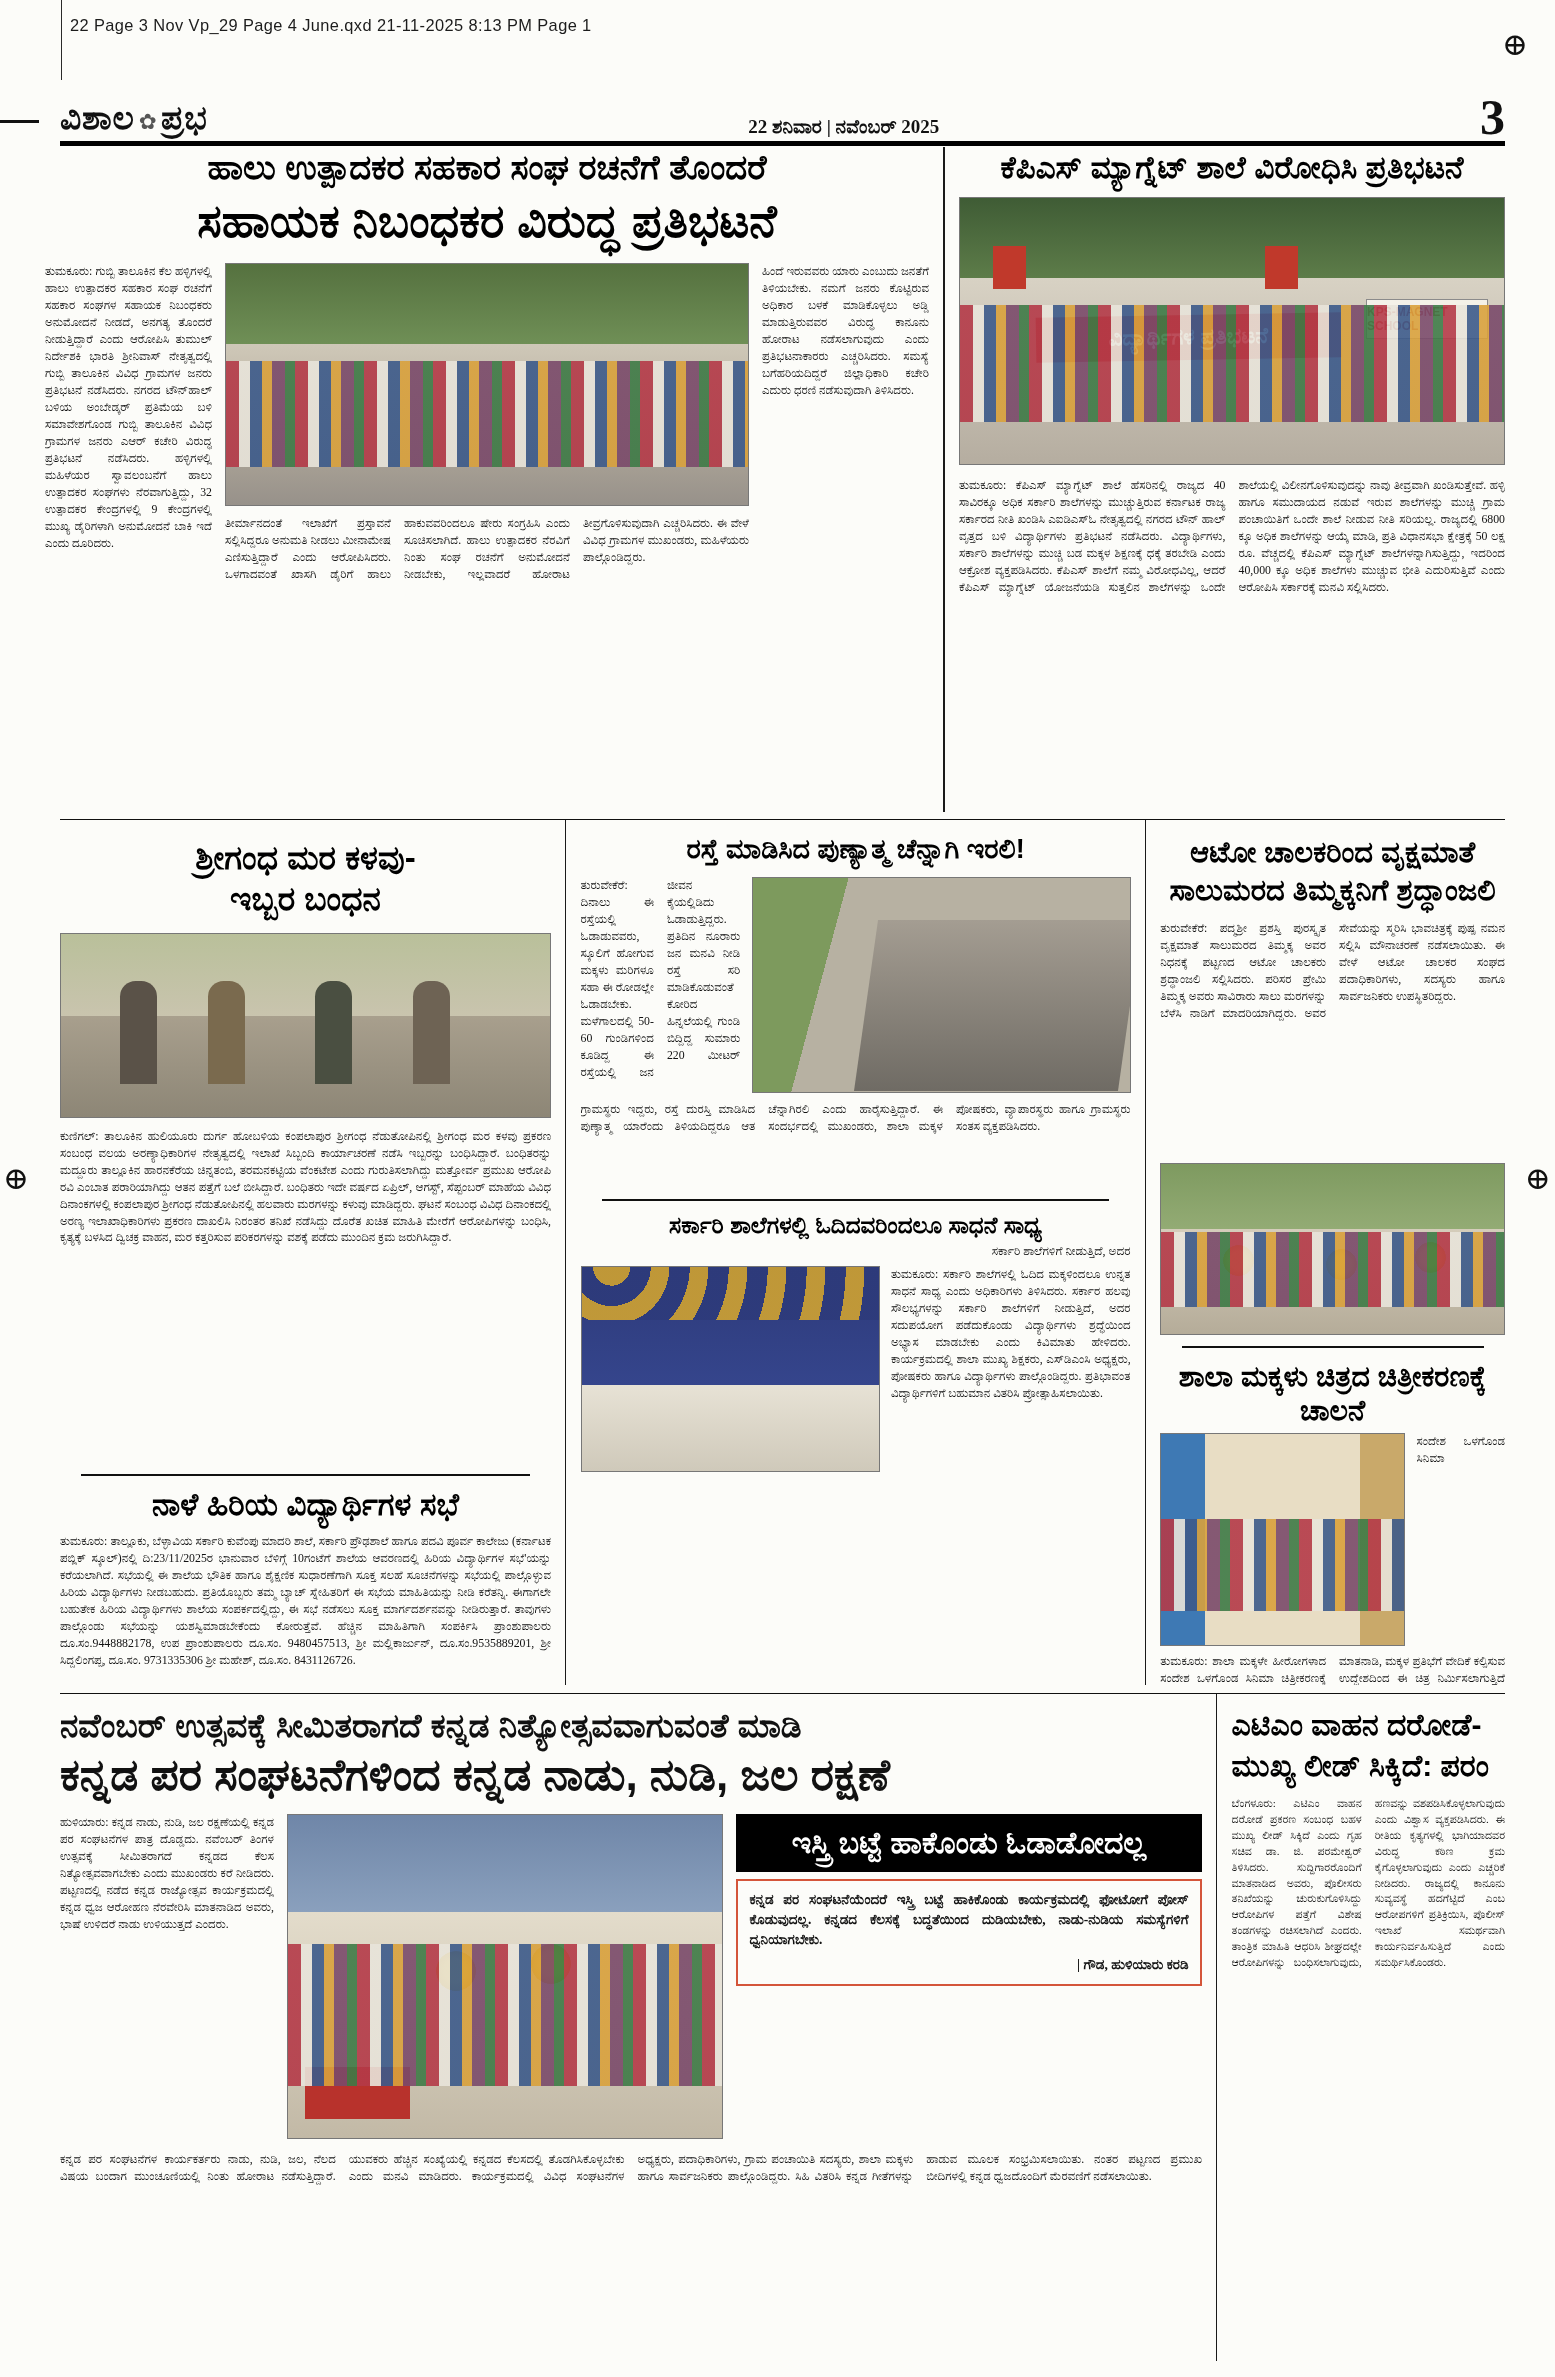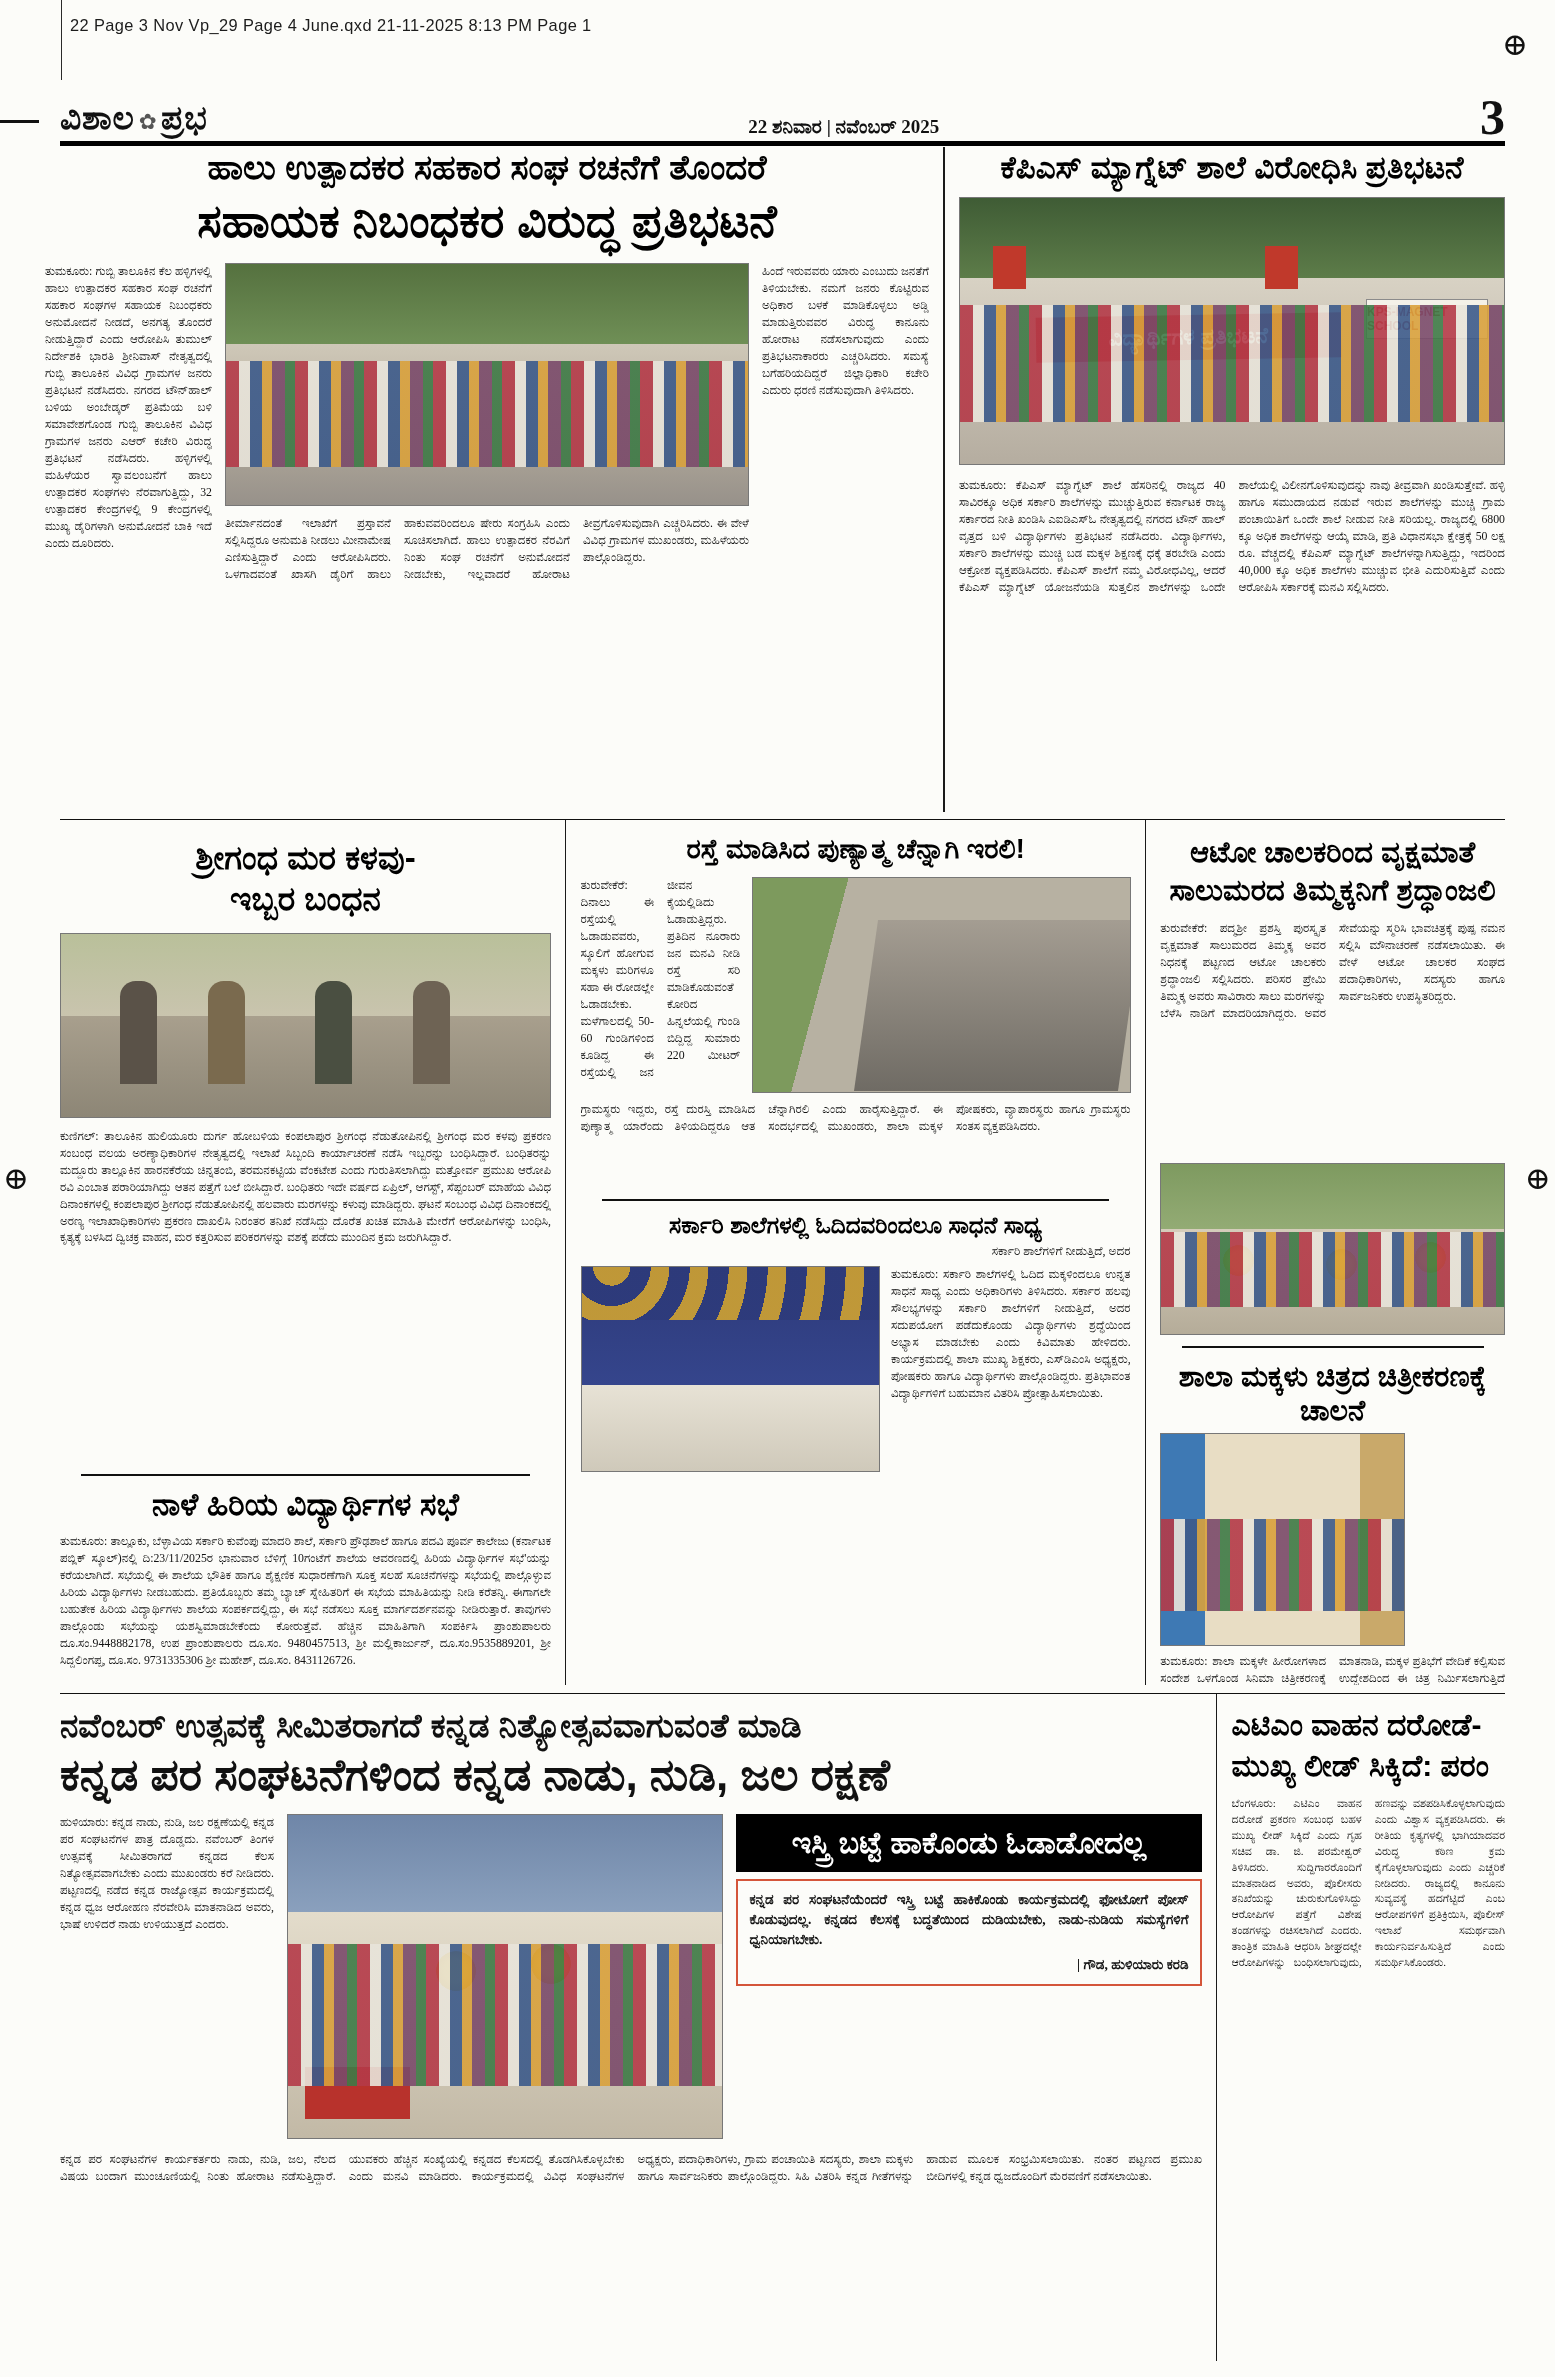--- a/index.html
+++ b/index.html
@@ -213,20 +213,21 @@
       <div class="bodytext cols2 vblock" style="height:236px">ತುರುವೇಕೆರೆ: ಪದ್ಮಶ್ರೀ ಪ್ರಶಸ್ತಿ ಪುರಸ್ಕೃತ ವೃಕ್ಷಮಾತೆ ಸಾಲುಮರದ ತಿಮ್ಮಕ್ಕ ಅವರ ನಿಧನಕ್ಕೆ ಪಟ್ಟಣದ ಆಟೋ ಚಾಲಕರು ಶ್ರದ್ಧಾಂಜಲಿ ಸಲ್ಲಿಸಿದರು. ಪರಿಸರ ಪ್ರೇಮಿ ತಿಮ್ಮಕ್ಕ ಅವರು ಸಾವಿರಾರು ಸಾಲು ಮರಗಳನ್ನು ಬೆಳೆಸಿ ನಾಡಿಗೆ ಮಾದರಿಯಾಗಿದ್ದರು. ಅವರ ಸೇವೆಯನ್ನು ಸ್ಮರಿಸಿ ಭಾವಚಿತ್ರಕ್ಕೆ ಪುಷ್ಪ ನಮನ ಸಲ್ಲಿಸಿ ಮೌನಾಚರಣೆ ನಡೆಸಲಾಯಿತು. ಈ ವೇಳೆ ಆಟೋ ಚಾಲಕರ ಸಂಘದ ಪದಾಧಿಕಾರಿಗಳು, ಸದಸ್ಯರು ಹಾಗೂ ಸಾರ್ವಜನಿಕರು ಉಪಸ್ಥಿತರಿದ್ದರು.</div>
       <div class="ph crowd tribute-photo ph-tribute">
         <div class="garlandblob" style="left:18%;top:48%;width:31px;height:31px"></div>
         <div class="garlandblob" style="left:48%;top:50%;width:31px;height:31px"></div>
         <div class="garlandblob" style="left:74%;top:46%;width:31px;height:31px"></div>
       </div>
       <hr class="thickrule">
       <div class="hl movie-head">ಶಾಲಾ ಮಕ್ಕಳು ಚಿತ್ರದ ಚಿತ್ರೀಕರಣಕ್ಕೆ ಚಾಲನೆ</div>
       <div class="movie-row">
         <div class="ph crowd movie-photo ph-movie"></div>
+        <div class="bodytext vblock" style="flex:1;height:211px">ಸಂದೇಶ ಒಳಗೊಂಡ ಸಿನಿಮಾ</div>
       </div>
       <div class="bodytext cols2 vblock" style="height:107px">ತುಮಕೂರು: ಶಾಲಾ ಮಕ್ಕಳೇ ಹೀರೋಗಳಾದ ಸಂದೇಶ ಒಳಗೊಂಡ ಸಿನಿಮಾ ಚಿತ್ರೀಕರಣಕ್ಕೆ ಚಾಲನೆ ನೀಡಲಾಯಿತು. ಮಕ್ಕಳ ಶಿಕ್ಷಣ, ಪರಿಸರ ಹಾಗೂ ಗ್ರಾಮೀಣ ಬದುಕಿನ ಸಂದೇಶ ಸಾರುವ ಈ ಚಿತ್ರದಲ್ಲಿ ಸ್ಥಳೀಯ ಶಾಲಾ ಮಕ್ಕಳು ಅಭಿನಯಿಸುತ್ತಿದ್ದಾರೆ. ಚಿತ್ರತಂಡದವರು ಮಾತನಾಡಿ, ಮಕ್ಕಳ ಪ್ರತಿಭೆಗೆ ವೇದಿಕೆ ಕಲ್ಪಿಸುವ ಉದ್ದೇಶದಿಂದ ಈ ಚಿತ್ರ ನಿರ್ಮಿಸಲಾಗುತ್ತಿದೆ ಎಂದರು. ಕಾರ್ಯಕ್ರಮದಲ್ಲಿ ನಿರ್ದೇಶಕರು, ಕಲಾವಿದರು ಹಾಗೂ ಶಾಲಾ ಶಿಕ್ಷಕರು ಉಪಸ್ಥಿತರಿದ್ದರು.</div>
     </div>
   </div>
 
   <div class="band-bottom">
 
     <div class="kannada vblock">
       <div class="kn-kicker sans">ನವೆಂಬರ್ ಉತ್ಸವಕ್ಕೆ ಸೀಮಿತರಾಗದೆ ಕನ್ನಡ ನಿತ್ಯೋತ್ಸವವಾಗುವಂತೆ ಮಾಡಿ</div>
       <div class="kn-head sans">ಕನ್ನಡ ಪರ ಸಂಘಟನೆಗಳಿಂದ ಕನ್ನಡ ನಾಡು, ನುಡಿ, ಜಲ ರಕ್ಷಣೆ</div>

